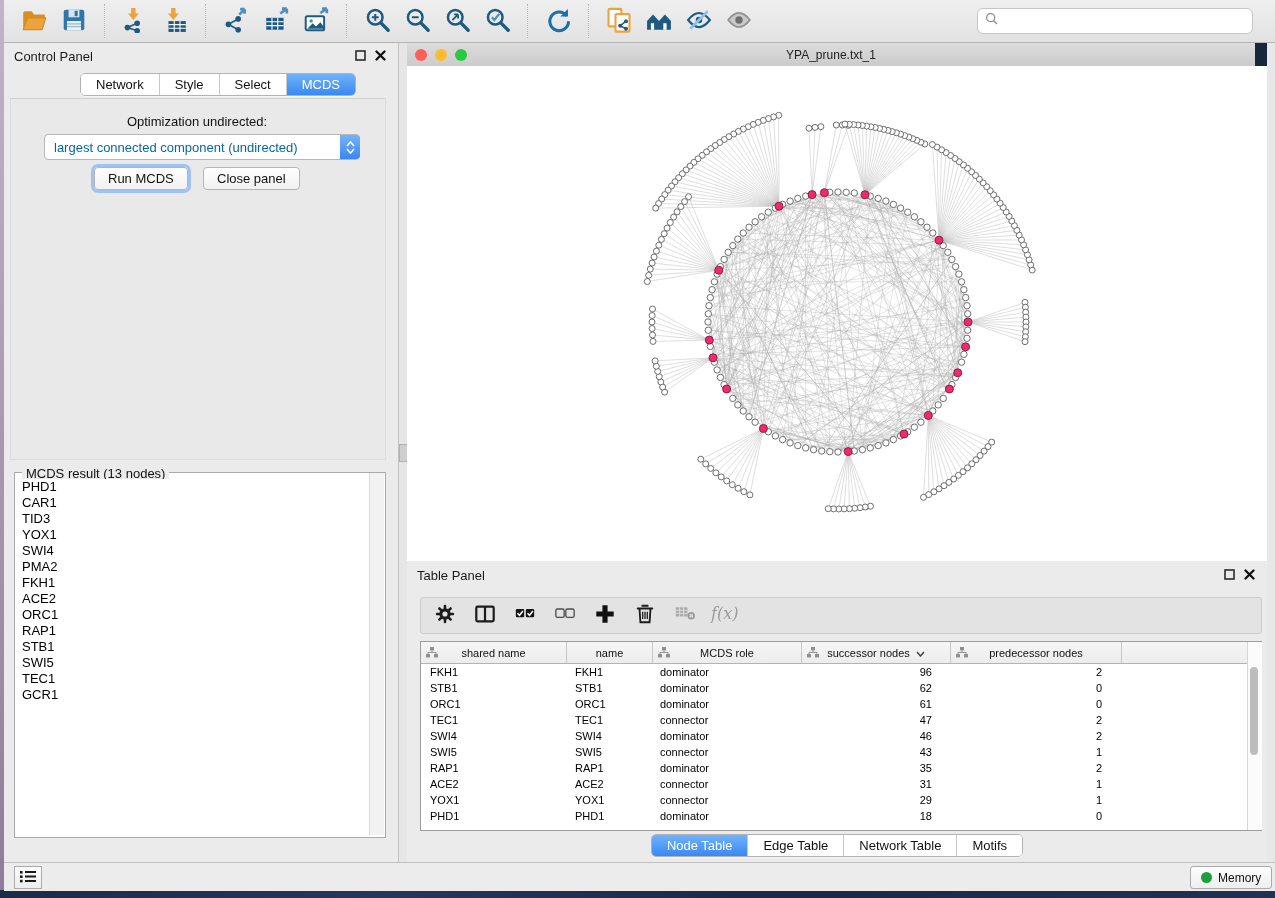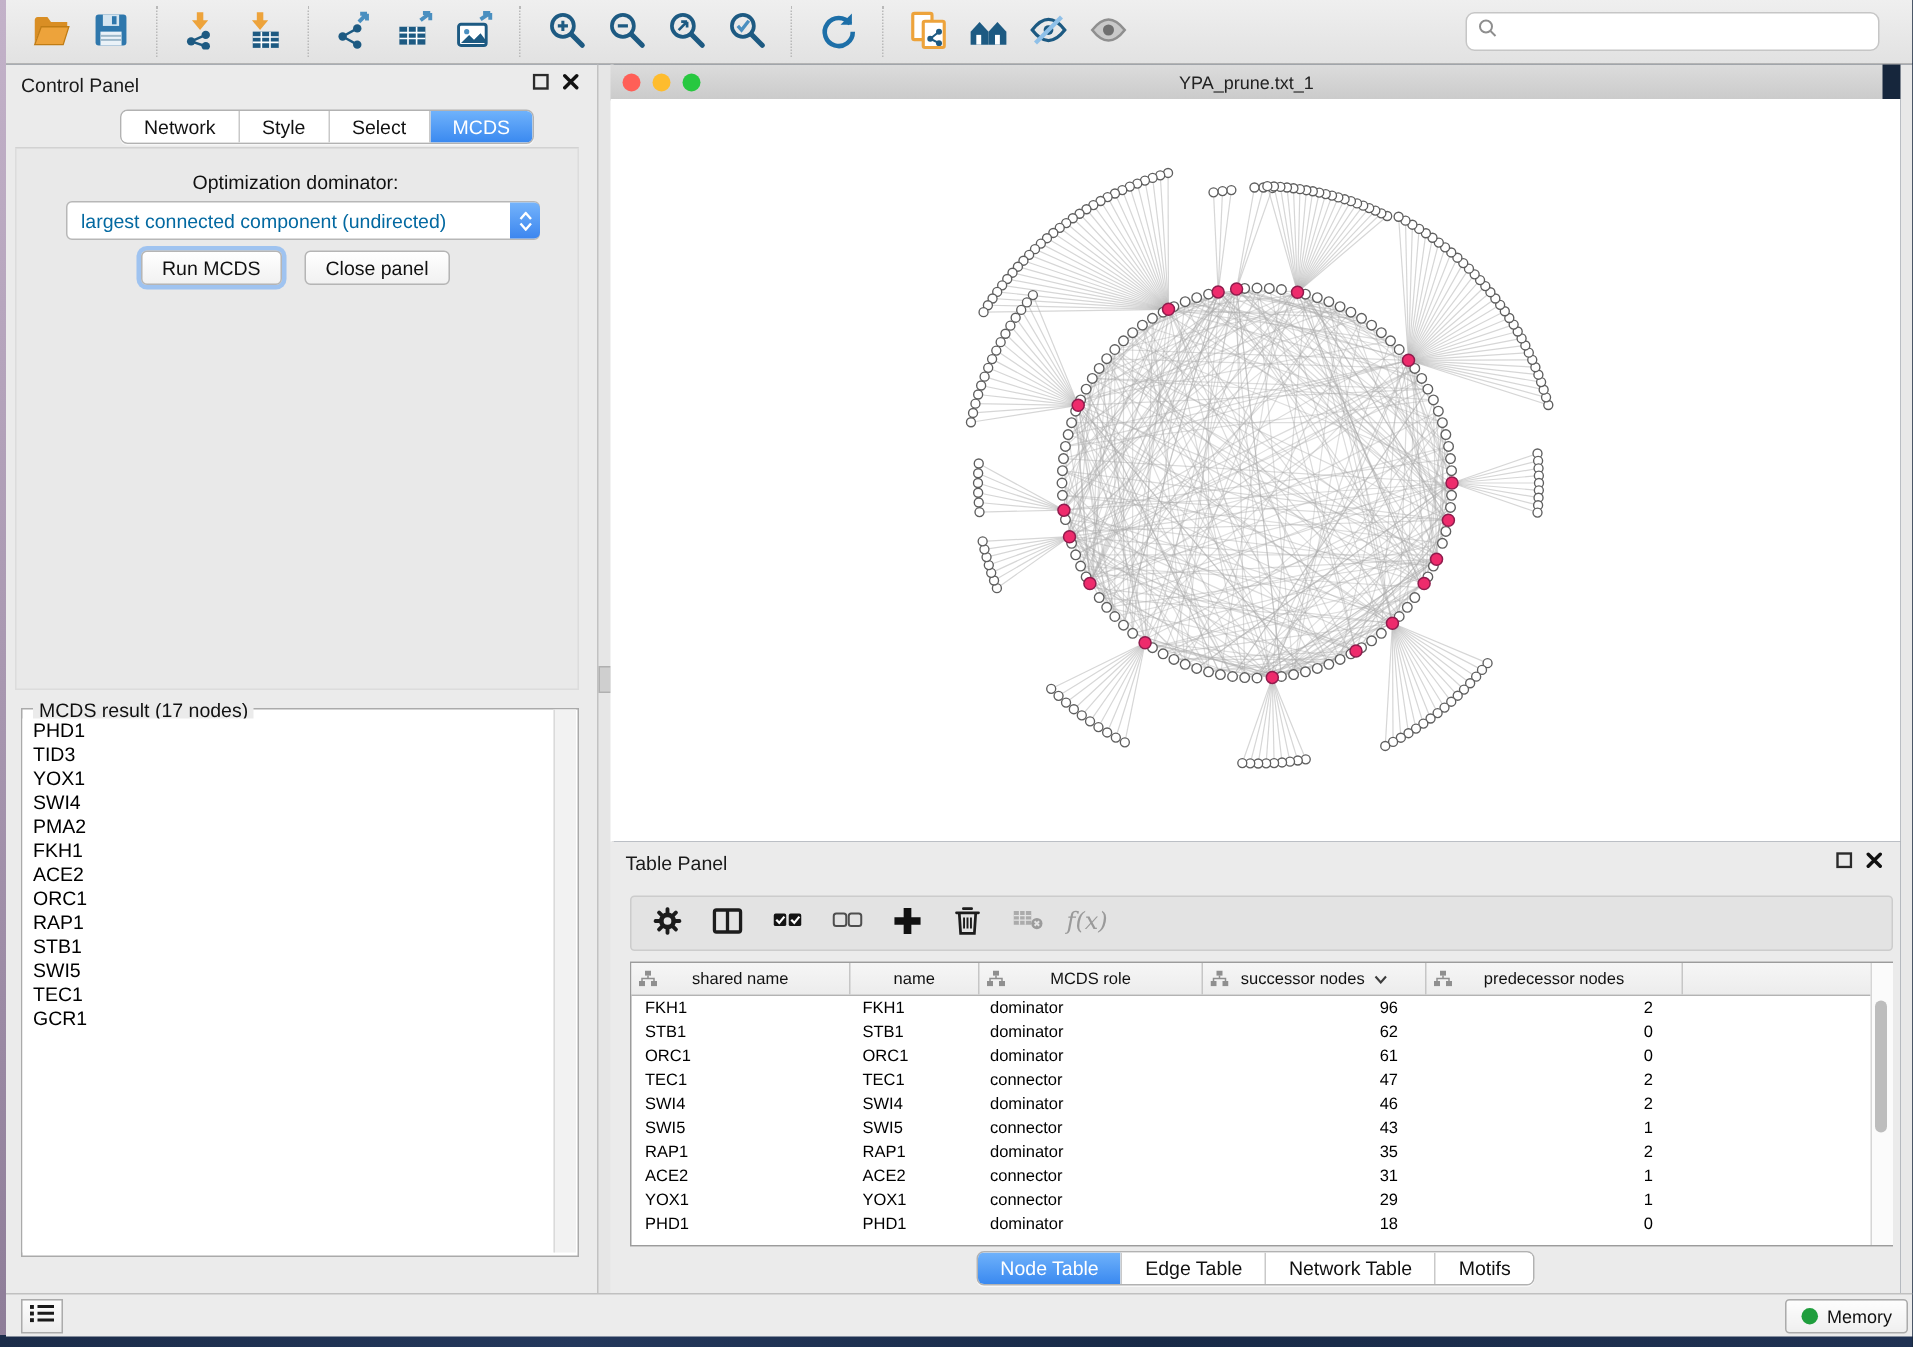--- a/index.html
+++ b/index.html
@@ -249,38 +249,39 @@
         </svg></span>
   </span>
 </div>
 <div class="abs seg" id="cp-tabs">
     <button class="seg-btn">Network</button>
     <button class="seg-btn">Style</button>
     <button class="seg-btn">Select</button>
     <button class="seg-btn sel">MCDS</button>
   </div>
 <div class="abs" id="cp-content"></div>
-<div class="abs" id="opt-label">Optimization dominator:</div>
+<div class="abs" id="opt-label">Optimization undirected:</div>
 <div class="abs" id="criterion-select">
   <span class="val">largest connected component (undirected)</span>
   <span class="stepper">
     <svg width="9" height="6" viewBox="0 0 9 6">
         <path d="M1 5l3.5-4L8 5" fill="none" stroke="#fff" stroke-width="1.6"></path>
       </svg>
     <svg width="9" height="6" viewBox="0 0 9 6">
         <path d="M1 1l3.5 4L8 1" fill="none" stroke="#fff" stroke-width="1.6"></path>
       </svg>
   </span>
 </div>
 <button class="abs mac-btn" id="run-btn">Run MCDS</button>
 <button class="abs mac-btn" id="closepanel-btn">Close panel</button>
 <div class="abs" id="result-box"></div>
-<span class="abs" id="result-legend">MCDS result (17 nodes)</span>
+<span class="abs" id="result-legend">MCDS result (13 nodes)</span>
 <div class="abs" id="result-list">
     <div class="result-item">PHD1</div>
+    <div class="result-item">CAR1</div>
     <div class="result-item">TID3</div>
     <div class="result-item">YOX1</div>
     <div class="result-item">SWI4</div>
     <div class="result-item">PMA2</div>
     <div class="result-item">FKH1</div>
     <div class="result-item">ACE2</div>
     <div class="result-item">ORC1</div>
     <div class="result-item">RAP1</div>
     <div class="result-item">STB1</div>
     <div class="result-item">SWI5</div>

